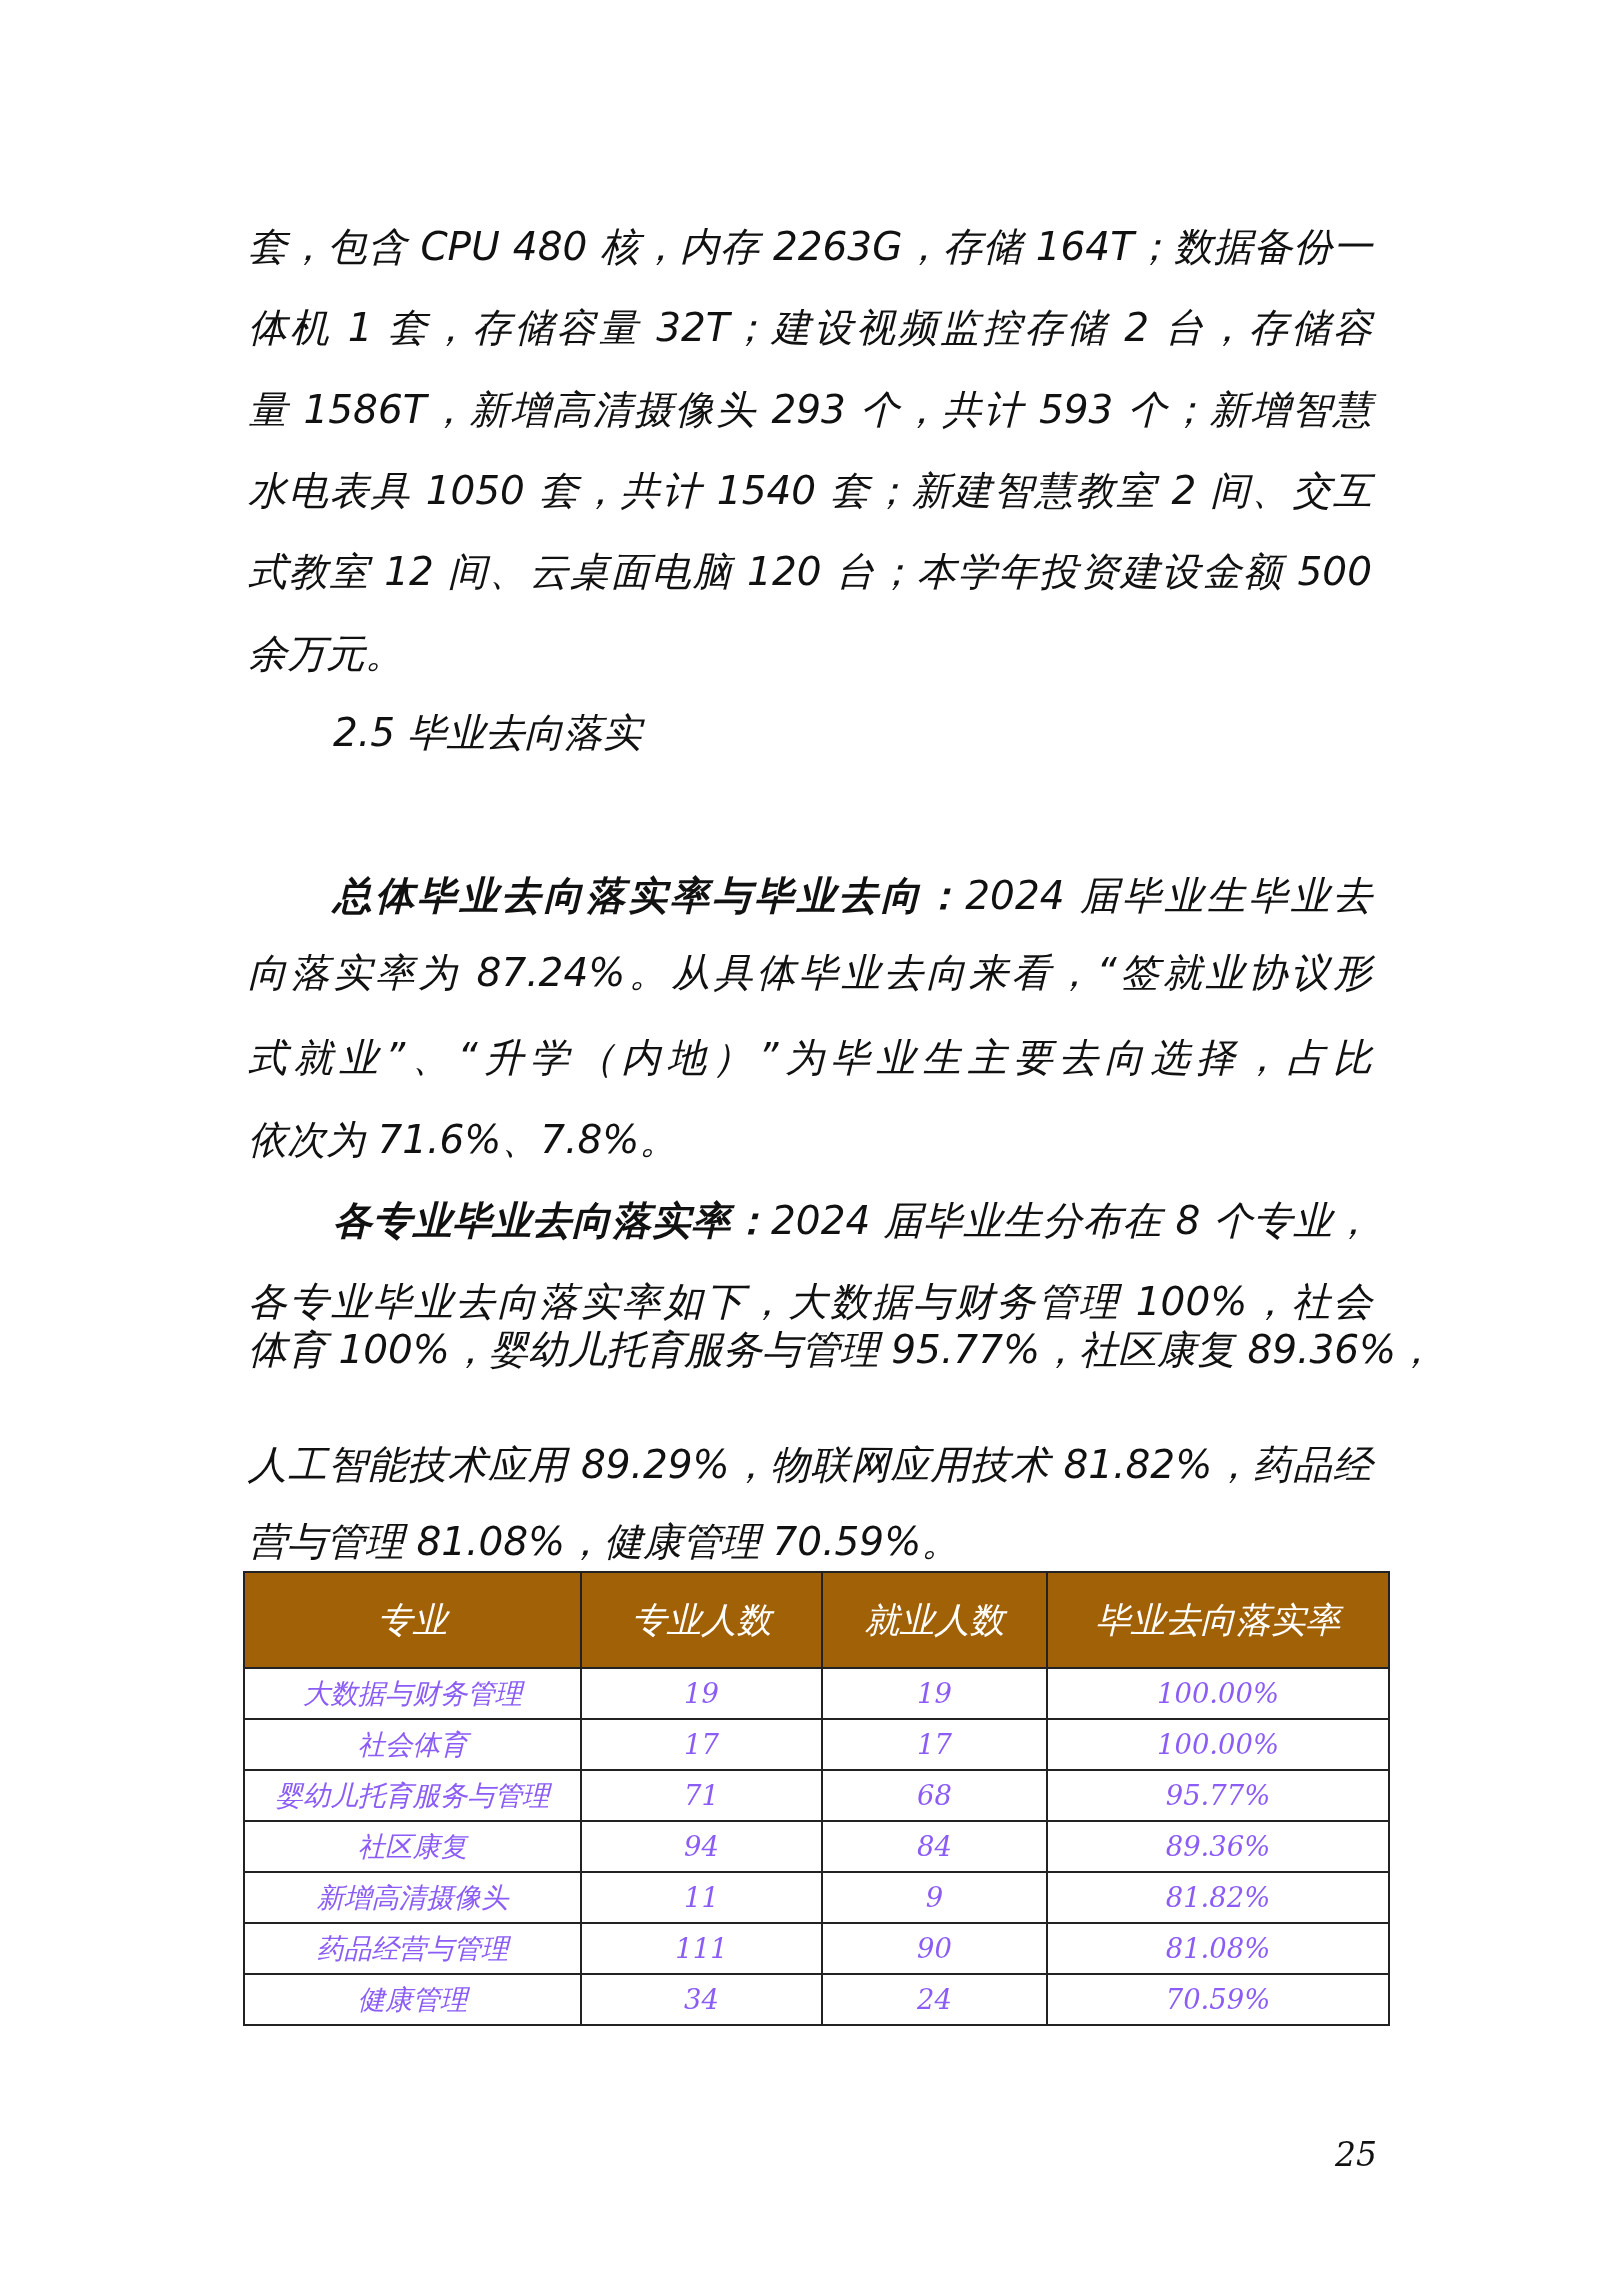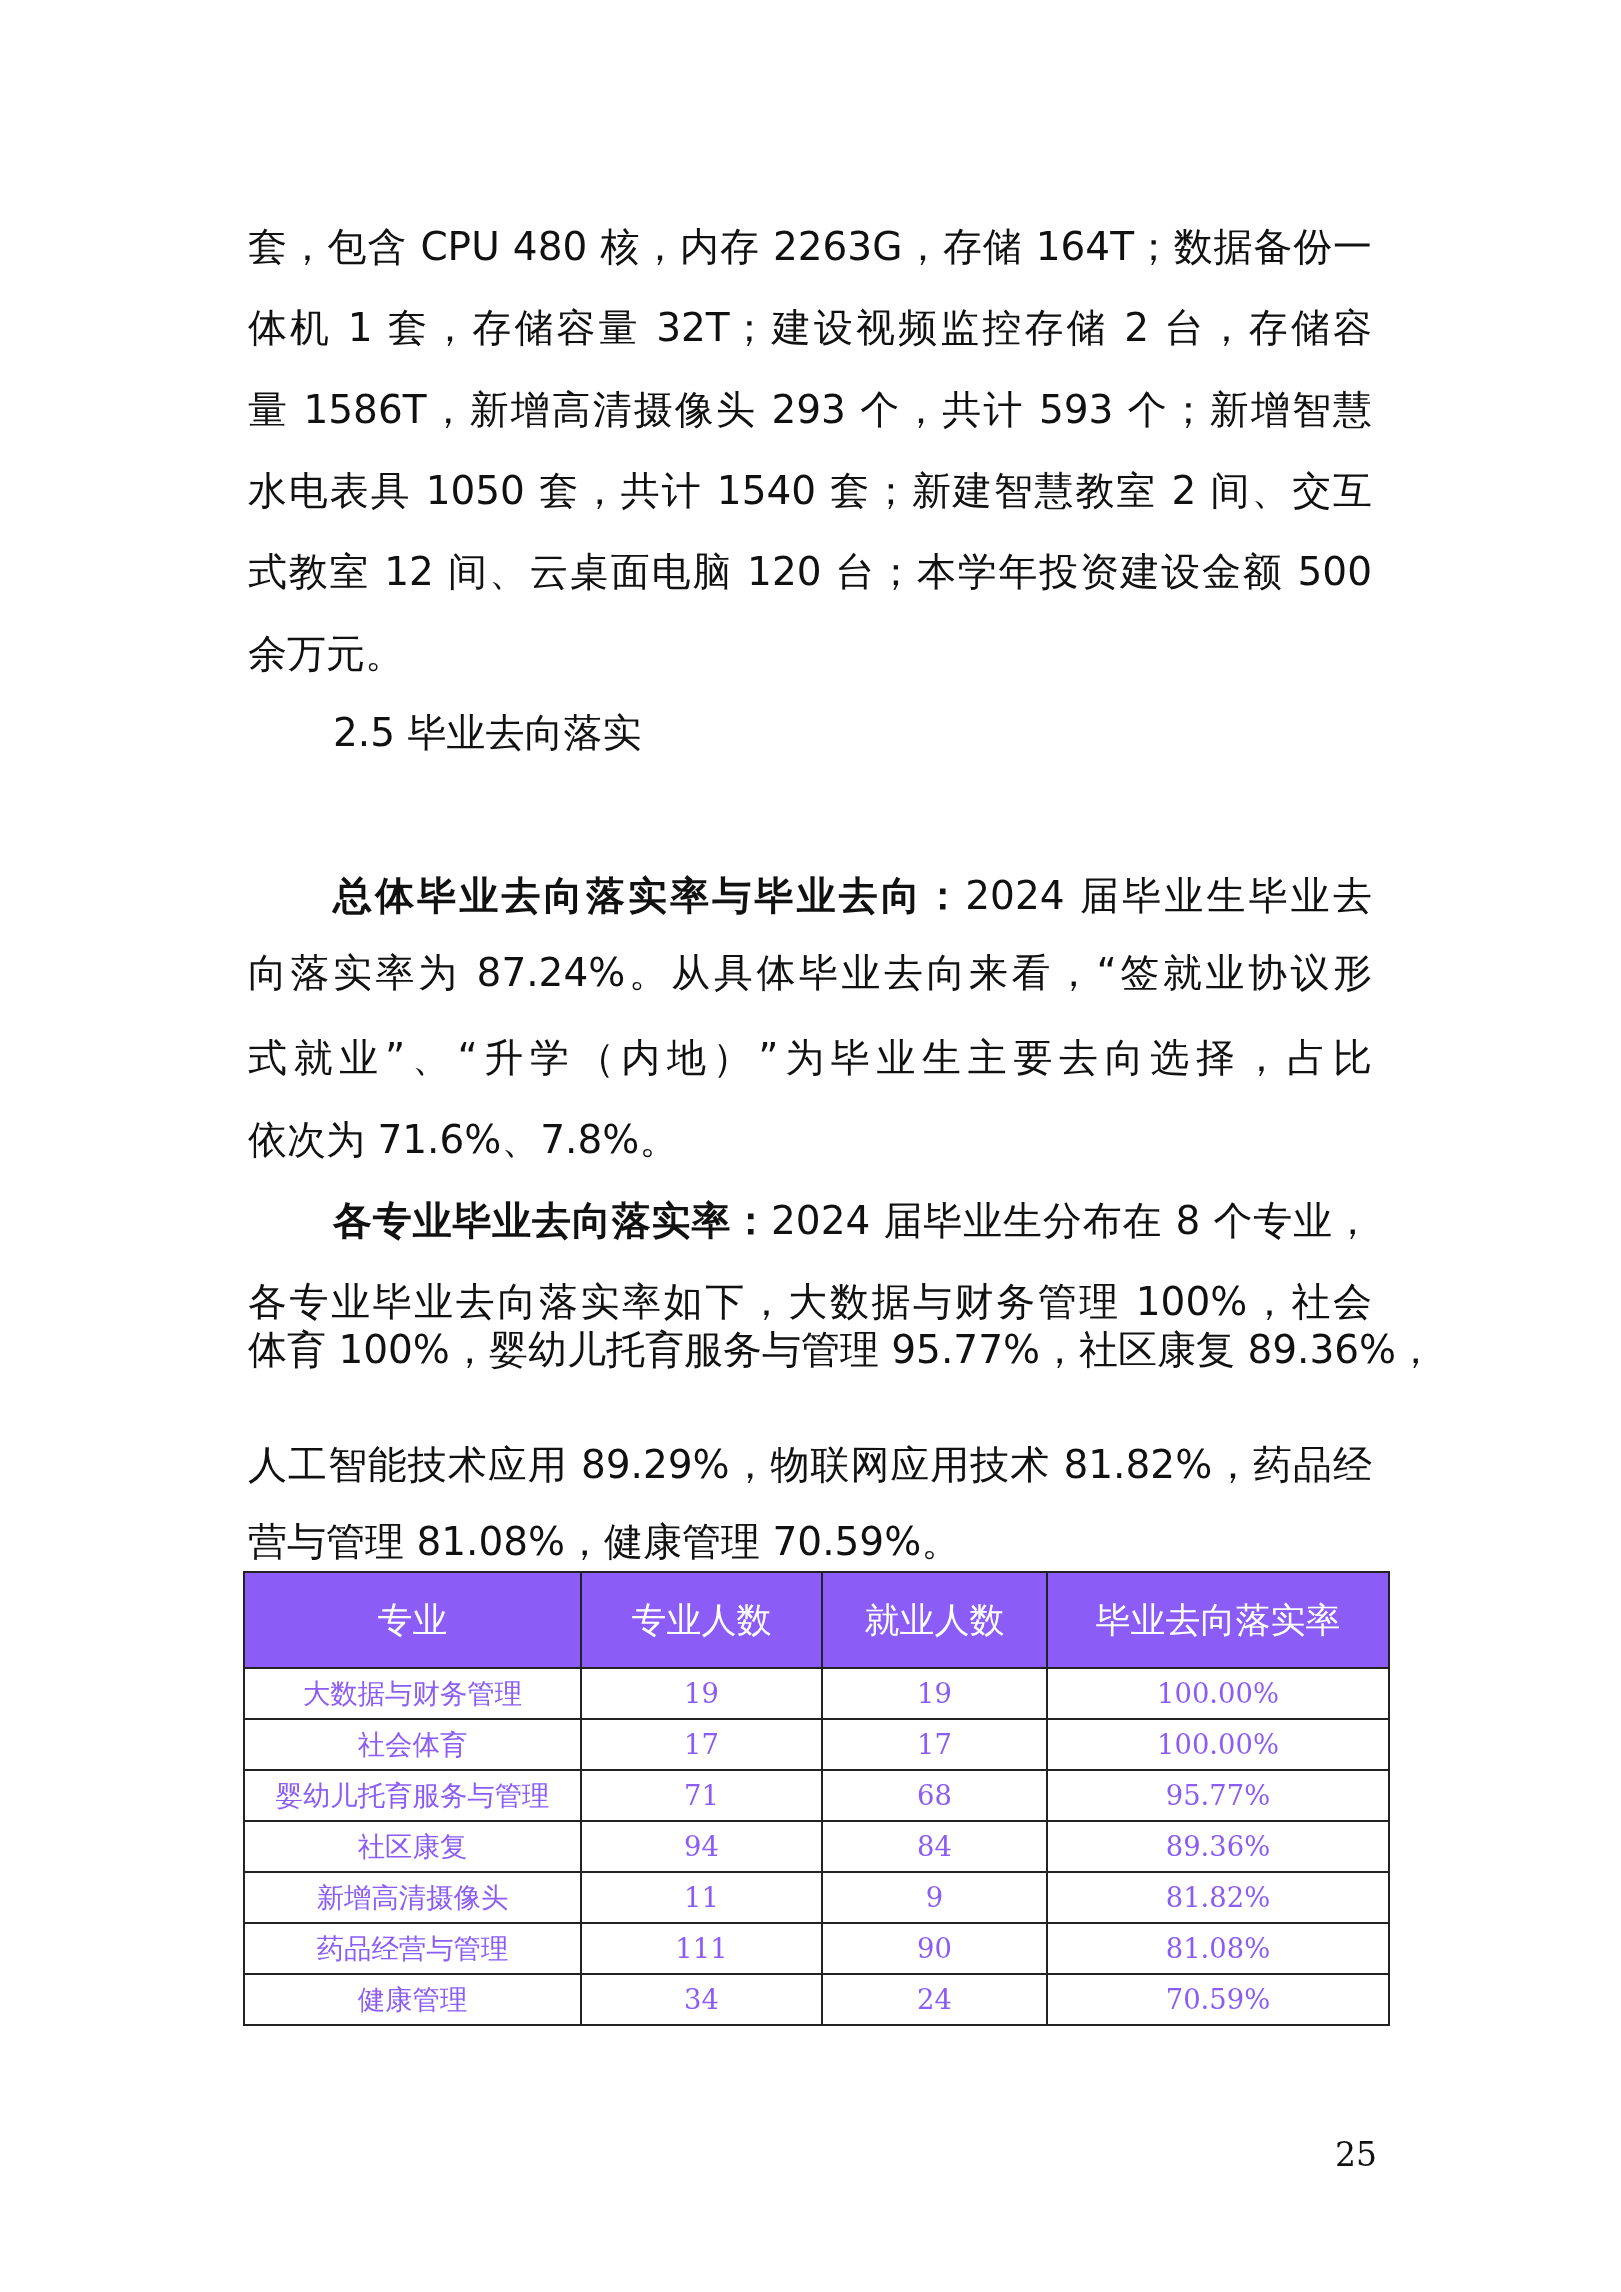--- a/index.html
+++ b/index.html
@@ -1,35 +1,35 @@
 <!DOCTYPE html>
 <html><head>
 <meta charset="utf-8">
 <style>
   html, body { margin: 0; padding: 0; background: #ffffff; }
   body { width: 1621px; height: 2293px; position: relative; overflow: hidden; color: #111; }
-  .page { position: absolute; left: 0; top: 0; width: 1390px; height: 2293px; background: #fff; }
+  .page { position: absolute; left: 0; top: 0; width: 1390px; height: 2293px; background: #fff; font-style: italic; }
   .line {
     position: absolute; left: 248px; width: 1124px; height: 81px;
     font-family: "DejaVu Sans", "Liberation Sans", sans-serif;
     font-size: 39px; line-height: 81px; white-space: nowrap;
     text-align: justify; text-align-last: justify; letter-spacing: 0px;
   }
   .line.last { text-align-last: left; }
   .line.indent { left: 333px; width: 1039px; }
   .line.heading { text-align-last: left; }
   .bold { font-weight: bold; }
   table.data {
     position: absolute; left: 243px; top: 1571px; width: 1146px;
     border-collapse: collapse; table-layout: fixed;
     font-family: "DejaVu Serif", "Liberation Serif", serif;
   }
   table.data th, table.data td { border: 2px solid #222; text-align: center; padding: 0; }
   table.data th {
-    background: #8b5cf6; color: #ffffff; height: 94px;
+    background: #a16207; color: #ffffff; height: 94px;
     font-family: "DejaVu Sans", "Liberation Sans", sans-serif;
     font-weight: normal; font-size: 35px;
   }
   table.data td { height: 49px; font-size: 27.4px; color: #8b5cf6; background: #fff; }
   .page-number {
     position: absolute; left: 1335px; top: 2135px;
     font-family: "DejaVu Serif", "Liberation Serif", serif; font-size: 33px; color: #111;
   }
 </style>
 </head>

